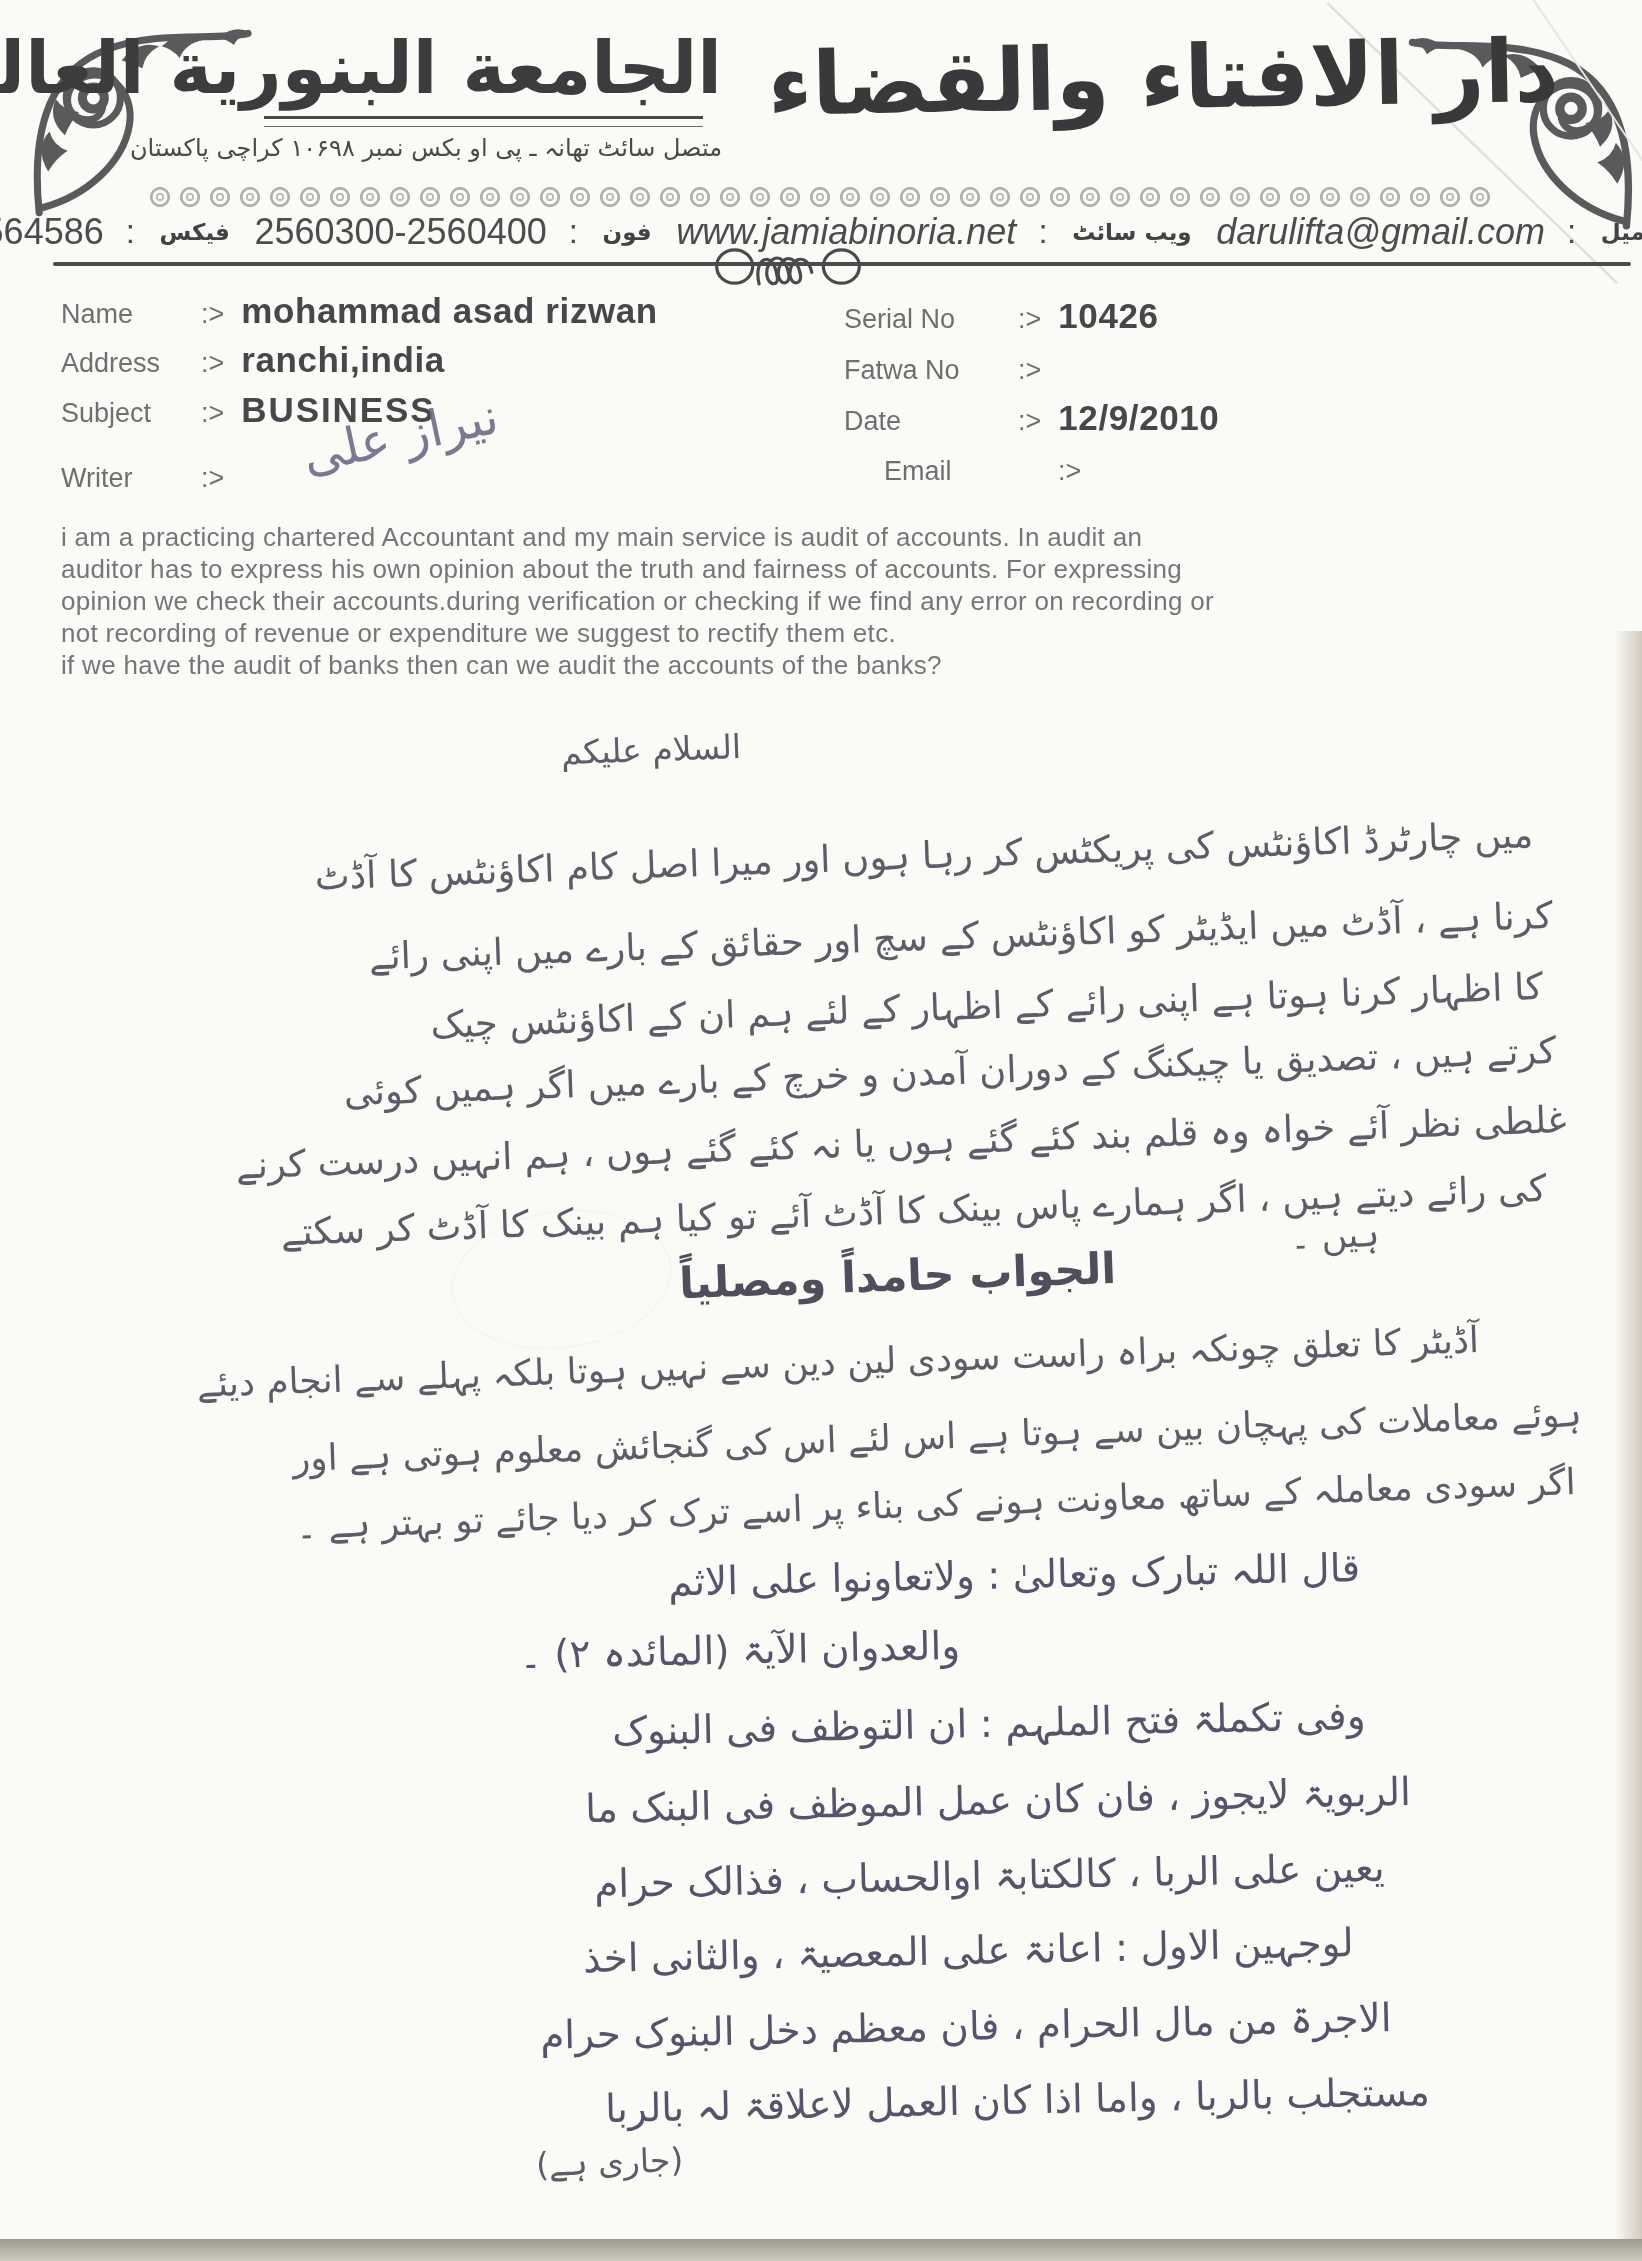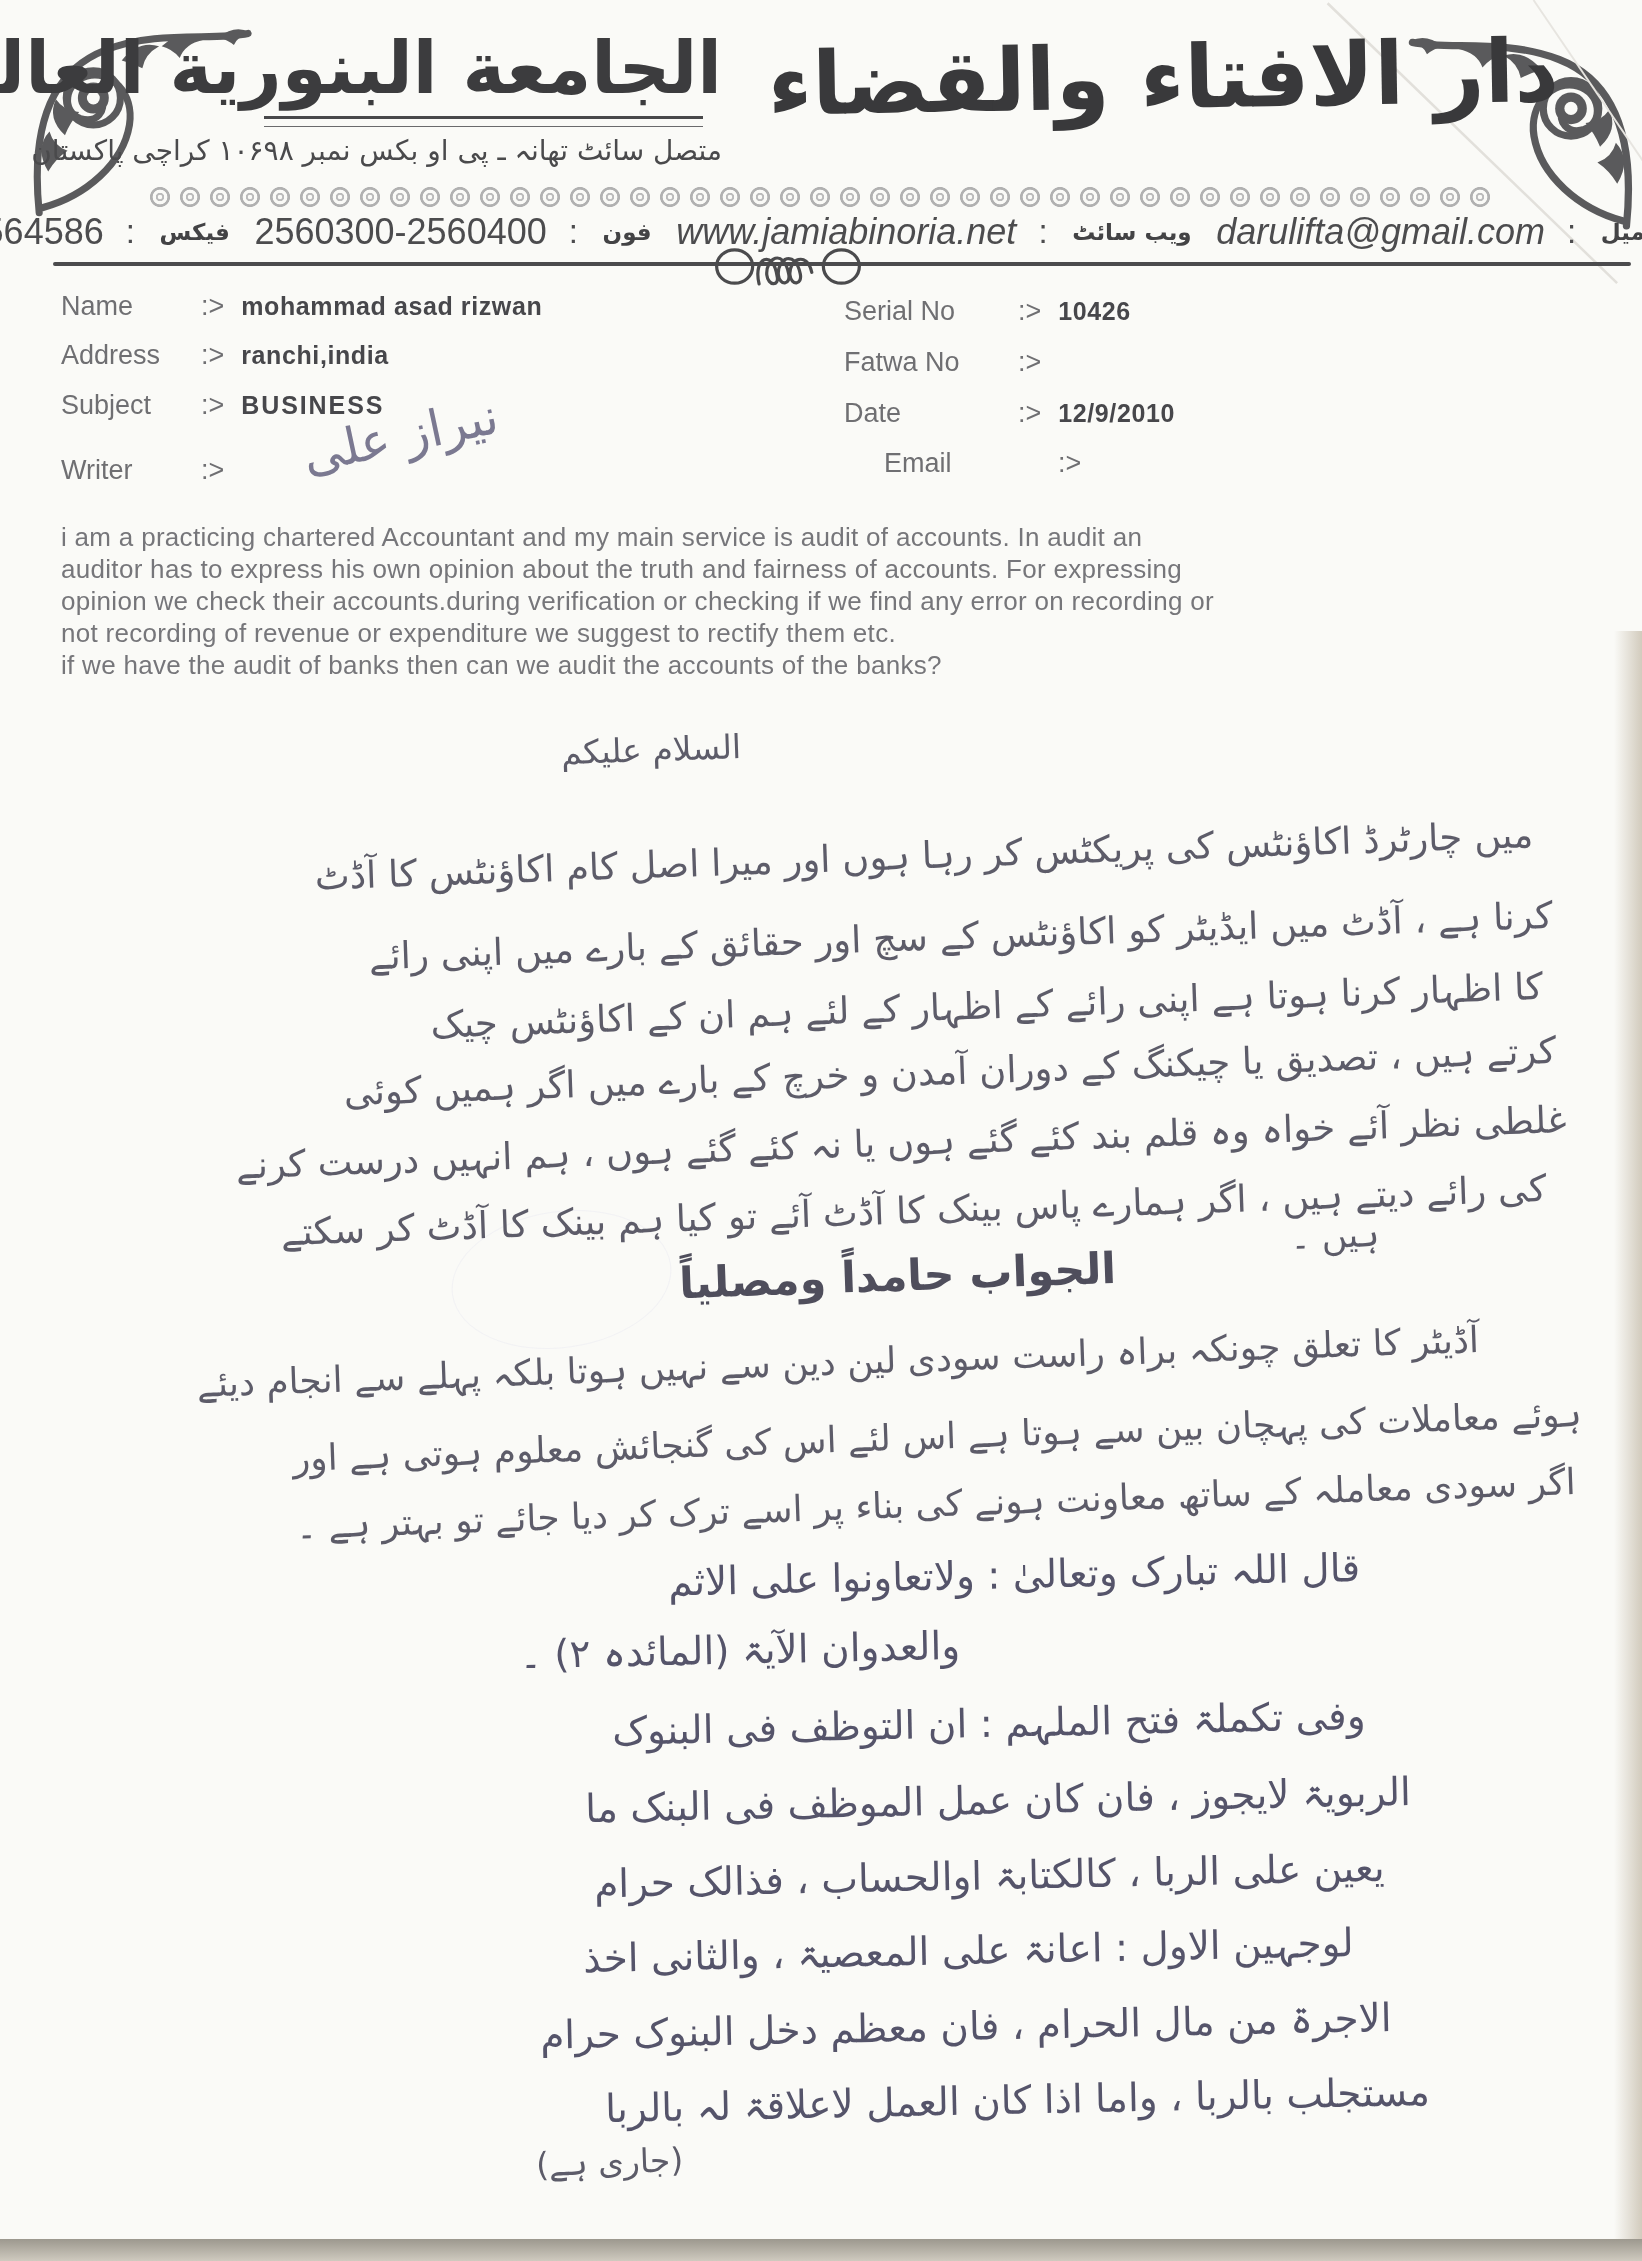--- a/index.html
+++ b/index.html
@@ -12,21 +12,21 @@
   .corner{position:absolute;opacity:.88;}
   .corner-left{left:24.5px;top:14px;}
   .corner-right{left:1390px;top:9px;transform:scaleX(-1);}
   .org-block{position:absolute;left:245px;top:23px;width:477px;text-align:center;}
   .org-name{
     font-family:"DejaVu Sans",sans-serif;font-weight:bold;font-size:72px;
     color:#3c3c3e;direction:rtl;white-space:nowrap;line-height:1.25;
   }
   .org-underline{height:7.7px;margin:2.6px 19.3px 6.4px 19.3px;border-top:3.9px solid #48484a;border-bottom:1.3px solid #6a6a6c;}
   .org-tagline{
-    font-family:"DejaVu Sans",sans-serif;font-size:28px;color:#4a4a4c;
+    font-family:"DejaVu Sans",sans-serif;font-size:24px;color:#4a4a4c;
     direction:rtl;white-space:nowrap;
   }
   .dept-name{
     position:absolute;left:876px;top:26px;width:683px;text-align:center;
     font-family:"DejaVu Sans",sans-serif;font-weight:bold;font-size:87px;
     color:#39393b;direction:rtl;white-space:nowrap;transform:rotate(-1deg);
   }
   .orn-band{
     position:absolute;left:145px;top:182px;width:1346px;height:30px;opacity:.65;
     background-image:
@@ -45,21 +45,21 @@
   .c-label{font-family:"DejaVu Sans",sans-serif;font-size:23px;font-weight:bold;color:#434345;direction:rtl;padding:0 2.6px;}
   .divider{position:absolute;left:53px;top:262px;width:1578px;height:3.9px;background:#4b4b4d;border-radius:1.9px;}
   .rope{position:absolute;left:714px;top:244px;}
   .crease{position:absolute;pointer-events:none;}
   
   .f-row{position:absolute;white-space:nowrap;}
   .f-label{display:inline-block;font-size:27px;color:#6f6f72;}
   .f-label.w-left{width:140px;}
   .f-label.w-right{width:174px;}
   .f-sep{font-size:27px;color:#6f6f72;margin-right:17px;}
-  .f-value{font-size:25px;font-weight:bold;color:#47474b;letter-spacing:0.6px;}
+  .f-value{font-size:35px;font-weight:bold;color:#47474b;letter-spacing:0.6px;}
   .signature{
     position:absolute;left:301px;top:407px;
     font-family:"DejaVu Sans",sans-serif;font-size:50px;color:#6e6c86;
     direction:rtl;transform:rotate(-12deg);opacity:.9;
   }
   
   .question{position:absolute;left:61px;top:521px;width:1546px;}
   .q-line{font-size:26px;line-height:32px;color:#76767a;letter-spacing:0.3px;}
   
   .response-layer{position:absolute;left:0;top:0;width:1643px;height:2261px;}

